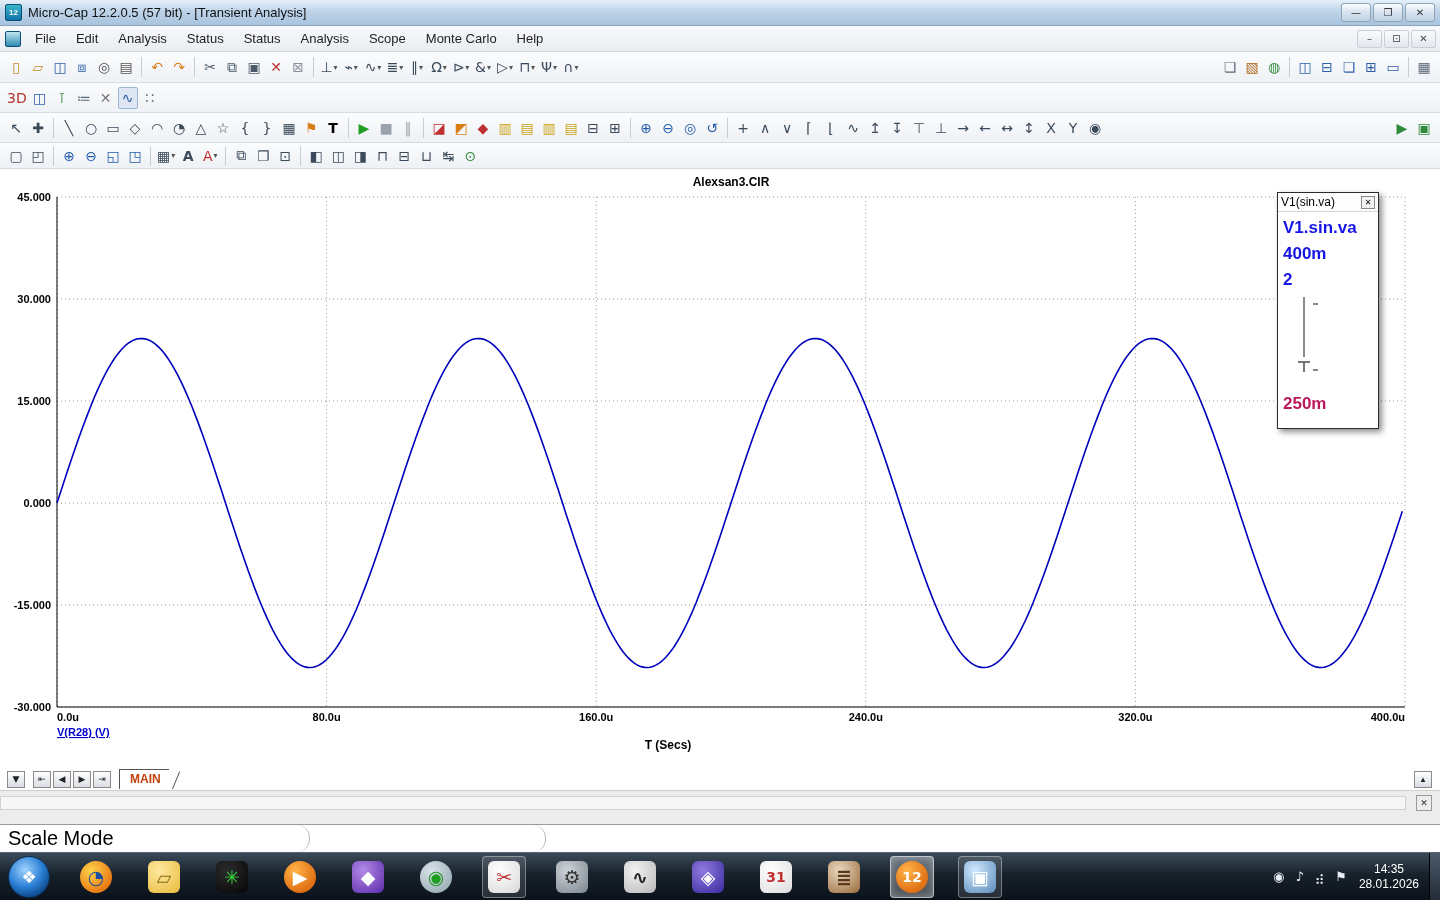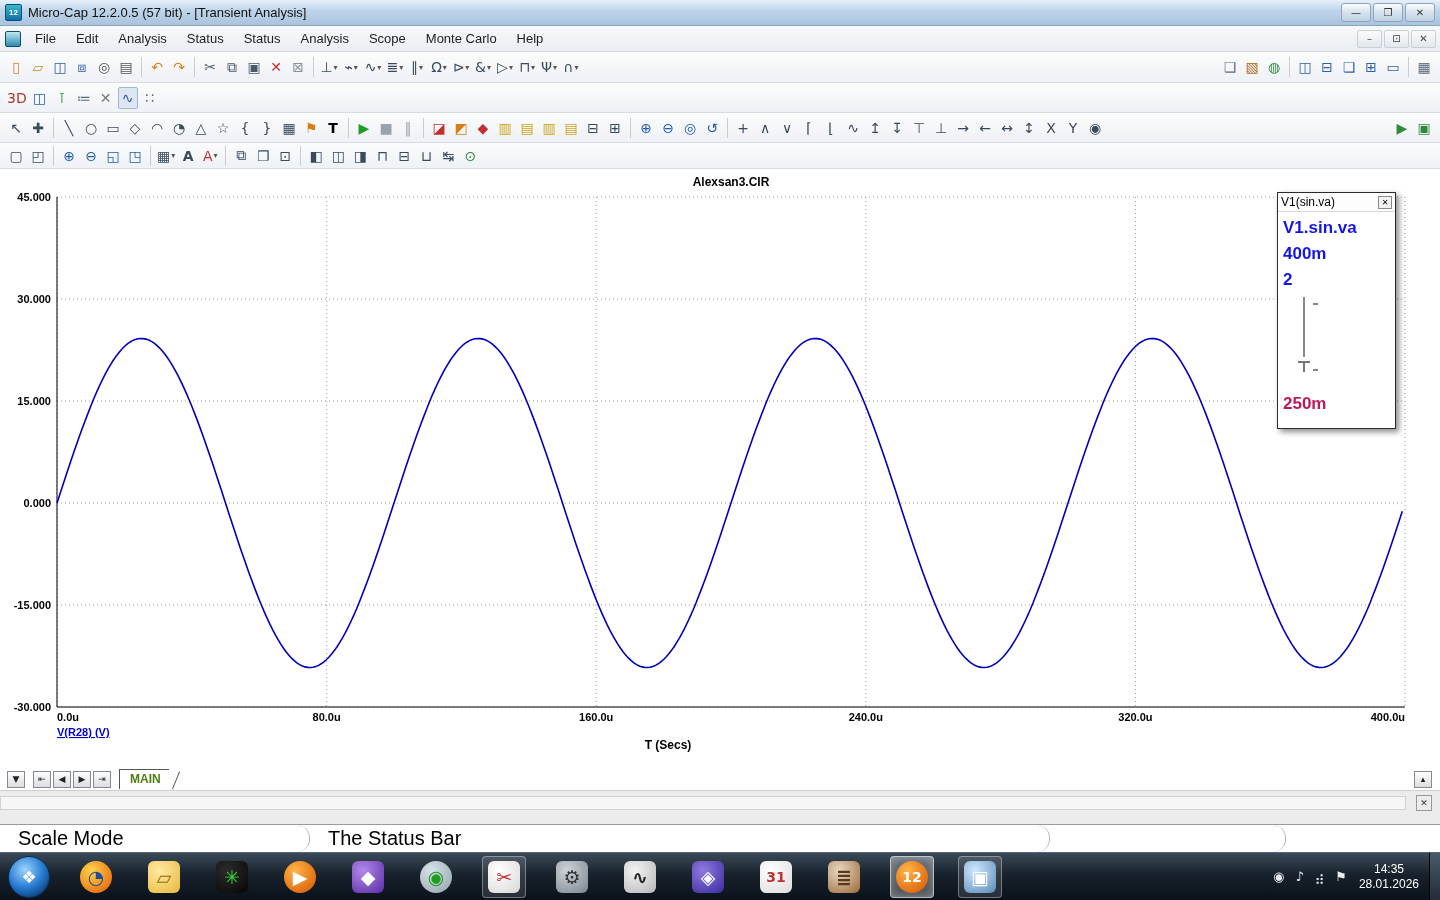--- a/index.html
+++ b/index.html
@@ -51,39 +51,39 @@
   .chart-area { position:absolute; top:169px; left:0; width:1440px; height:621px; background:#fff; }
 
   
   .tabbar { position:absolute; top:768px; left:0; width:100%; height:22px;
     display:flex; align-items:center; padding-left:7px; z-index:3; }
   .navbtn { width:18px; height:17px; border:1px solid #8a8a8a; margin-right:2px;
     background:linear-gradient(#fefefe,#d9dde2); color:#222; font-size:9px;
     display:flex; align-items:center; justify-content:center; font-family:"DejaVu Sans",sans-serif; }
   #tab-nav { display:flex; }
   #tab-nav .navbtn:first-child { margin-right:8px; }
-  .tab { margin-left:6px; padding:2px 8px 3px 10px; font-size:12px; font-weight:bold; color:#4d7c0f;
+  .tab { margin-left:6px; padding:2px 8px 3px 10px; font-size:12px; font-weight:bold; color:#c2410c;
     background:#fff; border-top:1px solid #555; border-left:1px solid #555; }
   .tab-slant { width:1px; height:19px; background:#555; transform:rotate(22deg);
     transform-origin:bottom left; margin-left:3px; }
   .pane-scroll { margin-left:auto; margin-right:8px; }
 
   
   .bottom-strip { position:absolute; top:790px; left:0; width:100%; height:34px;
     background:#ececec; border-top:1px solid #cfcfcf; }
   .strip-bar { position:absolute; top:5px; left:0; width:1406px; height:14px;
     background:#f6f6f6; border:1px solid #d2d2d2; }
   .strip-close { position:absolute; top:4px; right:8px; width:16px; height:16px;
     border:1px solid #9a9a9a; background:#ececec; color:#333; font-size:9px;
     display:flex; align-items:center; justify-content:center; font-family:"DejaVu Sans",sans-serif; }
 
   
   .statusbar { position:absolute; top:824px; left:0; width:100%; height:28px; background:#fff;
     border-top:1px solid #9a9a9a; display:flex; font-size:20px; color:#000; }
-  .status-cell { padding:1px 18px; border-right:1px solid #b5b5b5; display:flex; align-items:center;border-radius:13px; }
+  .status-cell { padding:1px 8px; border-right:1px solid #b5b5b5; display:flex; align-items:center;border-radius:13px; }
 
   
   .taskbar { position:absolute; top:852px; left:0; width:100%; height:48px;
     background:linear-gradient(#3b4a59,#18222c 45%,#0a111a); display:flex; align-items:center;
     border-top:1px solid #566878; }
   .orb { width:42px; height:42px; border-radius:50%; margin:0 12px 0 8px; flex:0 0 auto;
     background:radial-gradient(circle at 40% 32%, #9fd4ff, #2a7fd4 48%, #0a3f7e 82%);
     border:1px solid #0a2f52; color:#fff; font-size:17px;
     display:flex; align-items:center; justify-content:center; font-family:"DejaVu Sans",sans-serif; }
   #task-icons { display:flex; align-items:center; }
@@ -96,21 +96,21 @@
     font-size:19px; font-weight:bold; font-family:"DejaVu Sans",sans-serif; }
   .circ { border-radius:50%; } .sq { border-radius:6px; }
   .tray { margin-left:auto; display:flex; align-items:center; }
   #tray-icons { display:flex; gap:11px; margin-right:12px; }
   .tray-ic { font-size:13px; color:#e8eef4; font-family:"DejaVu Sans",sans-serif; }
   .clock { text-align:center; font-size:12px; line-height:15px; color:#fff; margin-right:10px; }
   .show-desktop { width:11px; height:48px; border-left:1px solid #000;
     background:linear-gradient(#4a5a6a,#222b36); }
 
   
-  .slider-panel { position:absolute; left:1277px; top:192px; width:119px; height:237px;
+  .slider-panel { position:absolute; left:1277px; top:192px; width:102px; height:237px;
     background:#fff; border:1px solid #2b2b2b; box-shadow:3px 3px 6px rgba(0,0,0,.45); z-index:5; }
   .panel-title { height:19px; display:flex; align-items:center; padding:0 3px; font-size:12px;
     color:#000; border-bottom:1px solid #d6d6d6; background:#fdfdfd; }
   .panel-close { margin-left:auto; width:14px; height:13px; border:1px solid #8a8a8a;
     background:#f2f2f2; font-size:8px; display:flex; align-items:center; justify-content:center;
     font-family:"DejaVu Sans",sans-serif; }
   .panel-body { padding:3px 5px 0 5px; font-size:17px; }
   .pline { line-height:26px;font-weight:bold; }
   .pline.blue { color:#1515e6; }
   .pline.dark { color:#be185d; }
@@ -596,21 +596,20 @@
   <span class="navbtn pane-scroll">▴</span>
 </div>
 
 <div class="bottom-strip">
   <div class="strip-bar"></div>
   <div class="strip-close">✕</div>
 </div>
 
 <div class="statusbar">
   <div class="status-cell" style="width:310px">Scale Mode</div>
-  <div class="status-cell" style="width:740px">The Status Bar</div>
   <div class="status-cell" style="width:236px"></div>
   <div class="status-cell" style="flex:1;border-right:none"></div>
 </div>
 
 <div class="taskbar">
   <div class="orb">
     <span>❖</span>
   </div>
   <div id="task-icons">
       <div class="tkicon">

